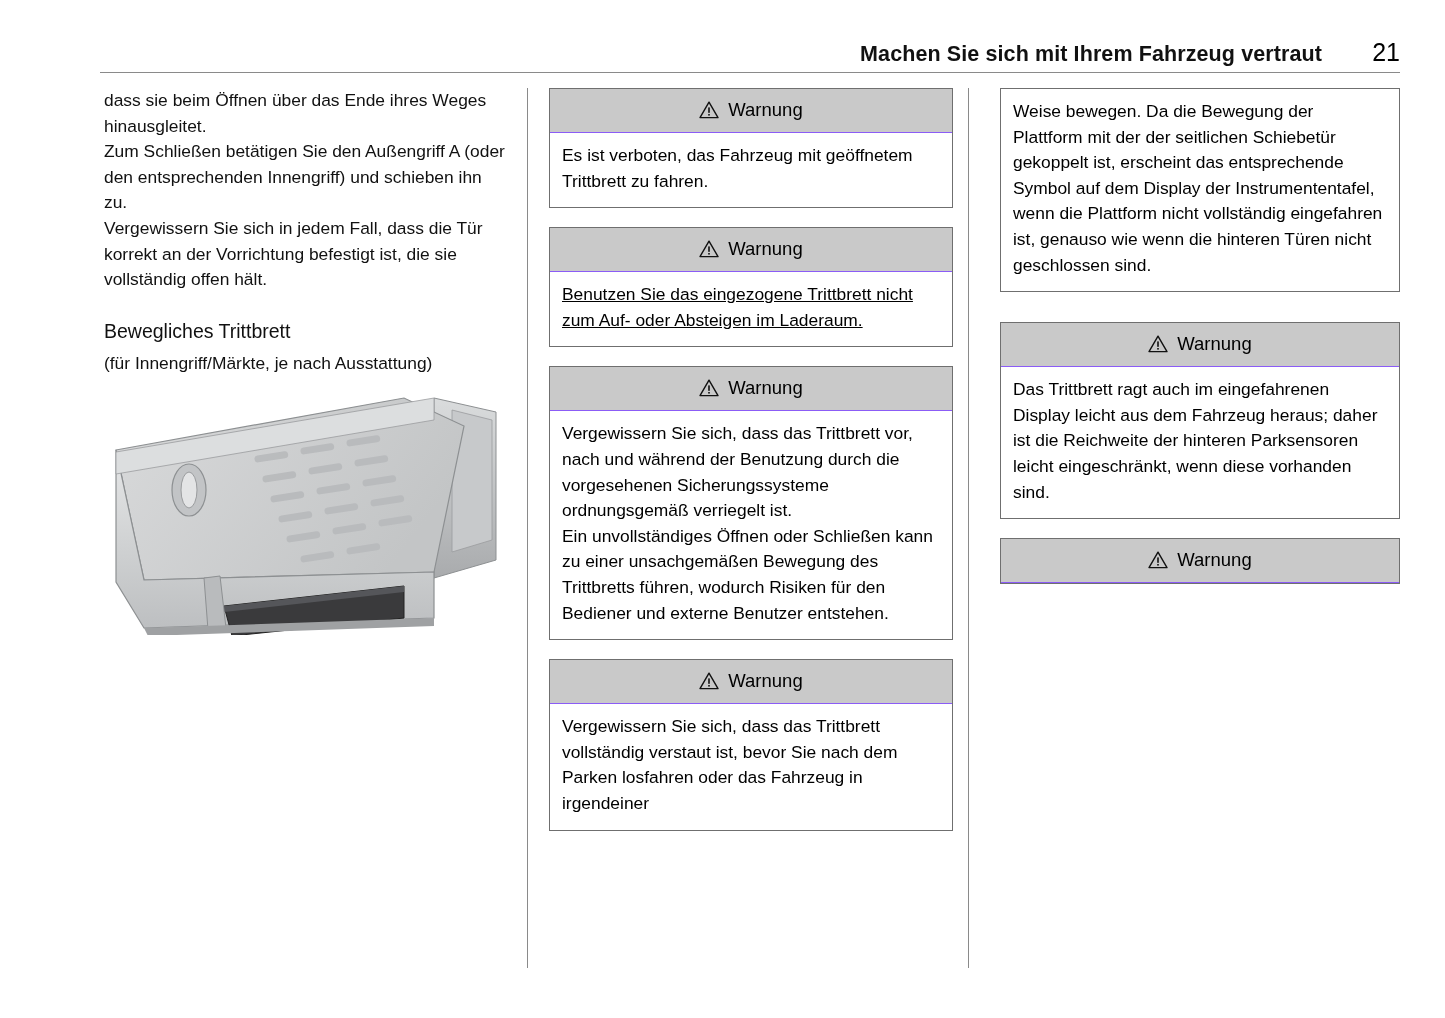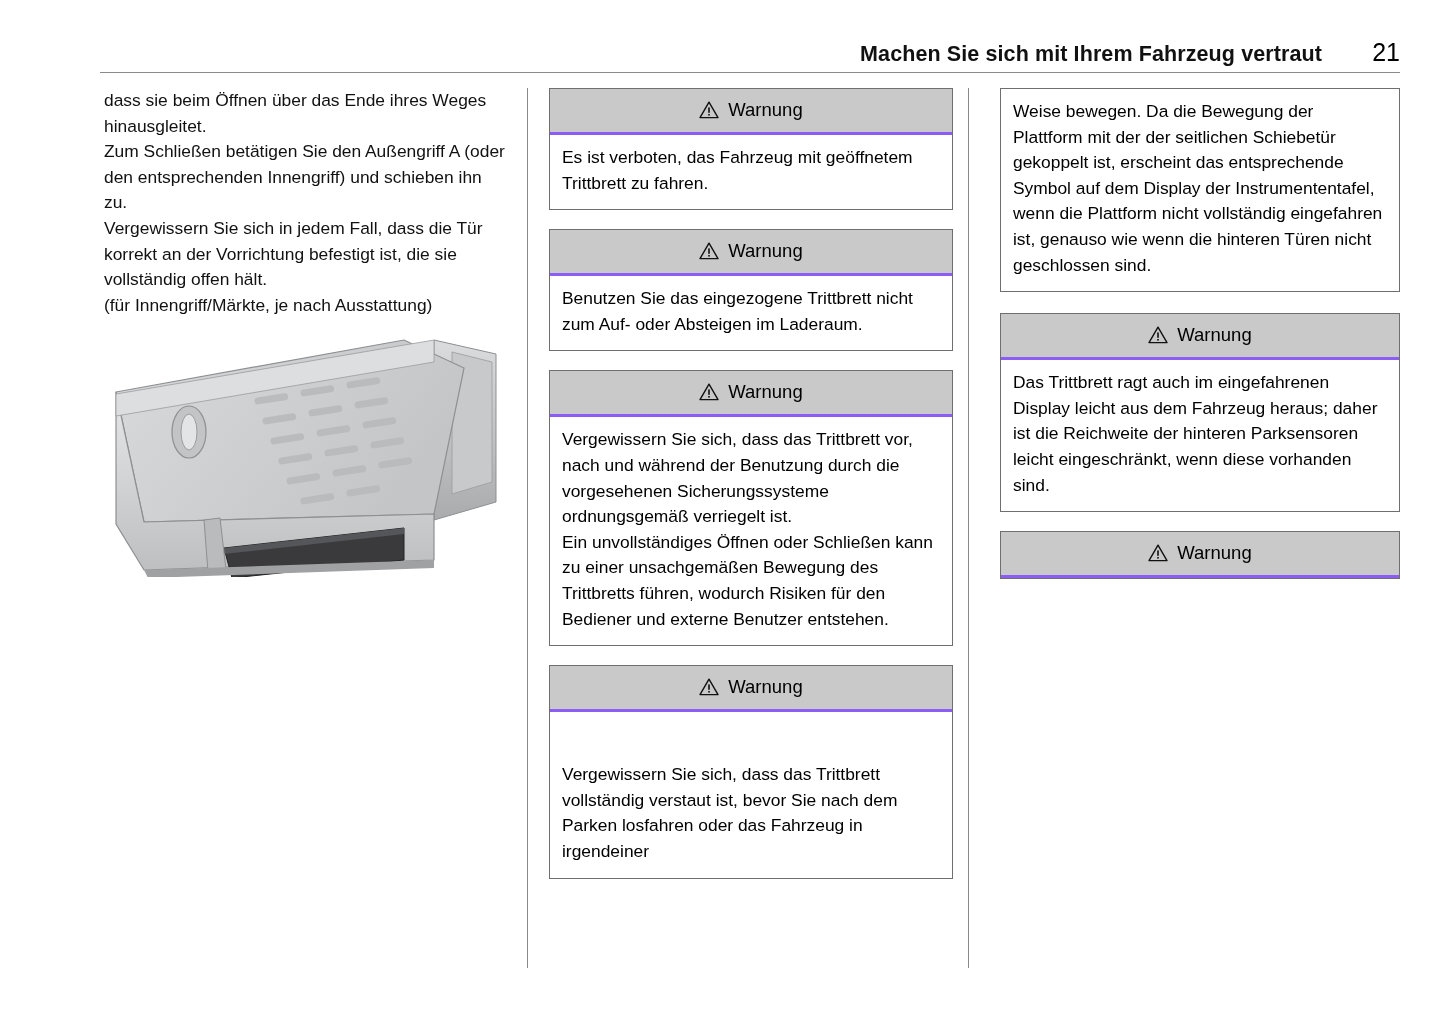--- a/index.html
+++ b/index.html
@@ -91,21 +91,21 @@
   .spacer-lg { height: 120px; }
 
   
   .warn {
     border: 1px solid #6f6f6f;
     margin-bottom: 19px;
     background: #ffffff;
   }
   .warn-head {
     background: #c9c9c9;
-    border-bottom: 3px solid #8b5cf6;
+    border-bottom: 1px solid #8b5cf6;
     text-align: center;
     padding: 10px 0 11px 0;
     font-size: 18.5px;
     display: flex;
     align-items: center;
     justify-content: center;
     gap: 9px;
   }
   .warn-body {
     padding: 10px 12px 13px 12px;
@@ -136,20 +136,21 @@
   <div class="header-rule"></div>
 
   <div class="col-rule r1"></div>
   <div class="col-rule r2"></div>
 
   <div class="col col1">
     <p class="body" style="white-space:pre-line;">dass sie beim Öffnen über das Ende ihres Weges hinausgleitet.
 Zum Schließen betätigen Sie den Außengriff A (oder den entsprechenden Innengriff) und schieben ihn zu.
 Vergewissern Sie sich in jedem Fall, dass die Tür korrekt an der Vorrichtung befestigt ist, die sie vollständig offen hält.</p>
 
+    <h2 class="sub">Bewegliches Trittbrett</h2>
 
     <p class="body">(für Innengriff/Märkte, je nach Ausstattung)</p>
 
     <div class="illus">
       <svg width="400" height="245" viewBox="0 0 400 245">
         <defs>
           <linearGradient id="bodyGrad" x1="0" y1="0" x2="0" y2="1">
             <stop offset="0%" stop-color="#e6e7e8"></stop>
             <stop offset="55%" stop-color="#cfd1d2"></stop>
             <stop offset="100%" stop-color="#bdbfc1"></stop>
@@ -228,21 +229,21 @@
       <div class="warn-head">
         <span class="warn-icon">
           <svg width="20" height="18" viewBox="0 0 20 18">
               <path d="M10 1.2 L19 16.6 L1 16.6 Z" fill="none" stroke="#111" stroke-width="1.4" stroke-linejoin="round"></path>
               <rect x="9.2" y="6.4" width="1.6" height="5.4" fill="#111"></rect>
               <rect x="9.2" y="13" width="1.6" height="1.6" fill="#111"></rect>
             </svg>
         </span>
         <span>Warnung</span>
       </div>
-      <div class="warn-body" style="white-space:pre-line;">Benutzen Sie das eingezogene Trittbrett nicht zum Auf- oder Absteigen im Laderaum.</div>
+      <div class="warn-body" style="white-space:pre-line;text-decoration:underline;">Benutzen Sie das eingezogene Trittbrett nicht zum Auf- oder Absteigen im Laderaum.</div>
     </div>
 
     <div class="warn">
       <div class="warn-head">
         <span class="warn-icon">
           <svg width="20" height="18" viewBox="0 0 20 18">
               <path d="M10 1.2 L19 16.6 L1 16.6 Z" fill="none" stroke="#111" stroke-width="1.4" stroke-linejoin="round"></path>
               <rect x="9.2" y="6.4" width="1.6" height="5.4" fill="#111"></rect>
               <rect x="9.2" y="13" width="1.6" height="1.6" fill="#111"></rect>
             </svg>
@@ -257,28 +258,28 @@
       <div class="warn-head">
         <span class="warn-icon">
           <svg width="20" height="18" viewBox="0 0 20 18">
               <path d="M10 1.2 L19 16.6 L1 16.6 Z" fill="none" stroke="#111" stroke-width="1.4" stroke-linejoin="round"></path>
               <rect x="9.2" y="6.4" width="1.6" height="5.4" fill="#111"></rect>
               <rect x="9.2" y="13" width="1.6" height="1.6" fill="#111"></rect>
             </svg>
         </span>
         <span>Warnung</span>
       </div>
-      <div class="warn-body" style="white-space:pre-line;margin-top:40px;">Vergewissern Sie sich, dass das Trittbrett vollständig verstaut ist, bevor Sie nach dem Parken losfahren oder das Fahrzeug in irgendeiner</div>
+      <div class="warn-body" style="white-space:pre-line;">Vergewissern Sie sich, dass das Trittbrett vollständig verstaut ist, bevor Sie nach dem Parken losfahren oder das Fahrzeug in irgendeiner</div>
     </div>
 
   </div>
 
   <div class="col col3">
 
-    <div class="warn" style="margin-bottom:21px;">
+    <div class="warn" style="margin-bottom:30px;">
       <div class="warn-body">Weise bewegen. Da die Bewegung der Plattform mit der der seitlichen Schiebetür gekoppelt ist, erscheint das entsprechende Symbol auf dem Display der Instrumententafel, wenn die Plattform nicht vollständig eingefahren ist, genauso wie wenn die hinteren Türen nicht geschlossen sind.</div>
     </div>
 
     <div class="warn">
       <div class="warn-head">
         <span class="warn-icon">
           <svg width="20" height="18" viewBox="0 0 20 18">
               <path d="M10 1.2 L19 16.6 L1 16.6 Z" fill="none" stroke="#111" stroke-width="1.4" stroke-linejoin="round"></path>
               <rect x="9.2" y="6.4" width="1.6" height="5.4" fill="#111"></rect>
               <rect x="9.2" y="13" width="1.6" height="1.6" fill="#111"></rect>

